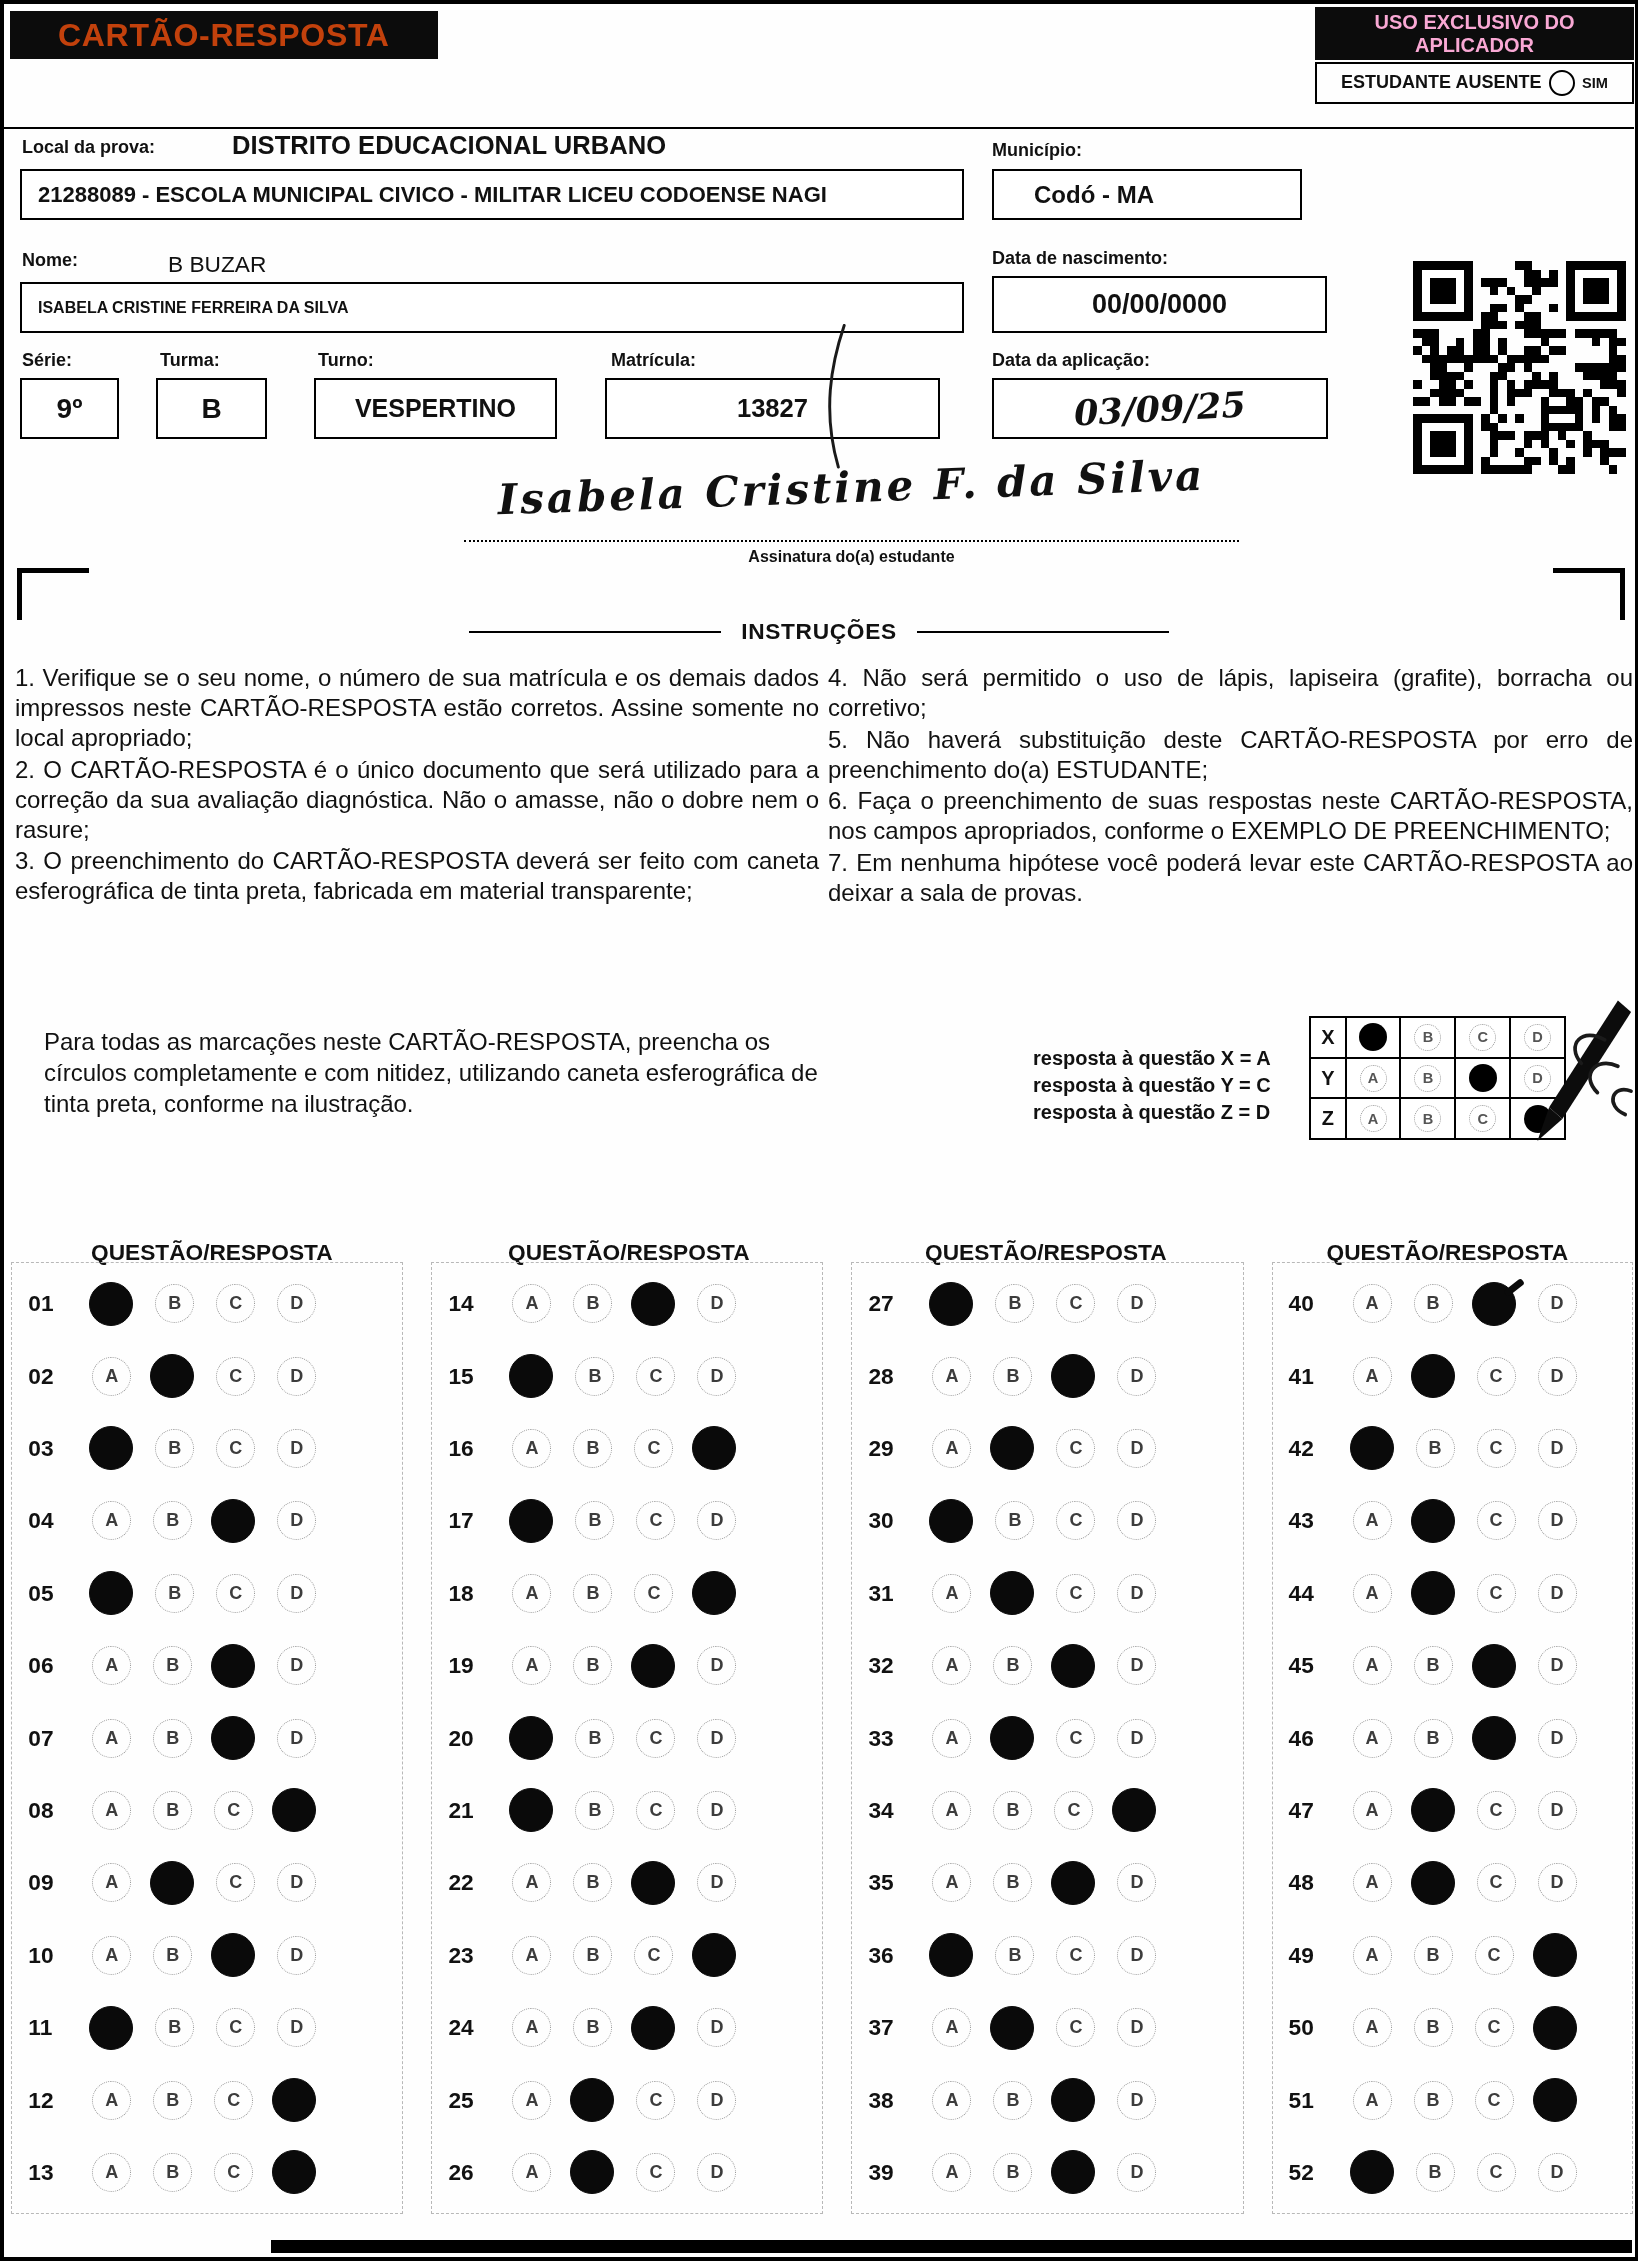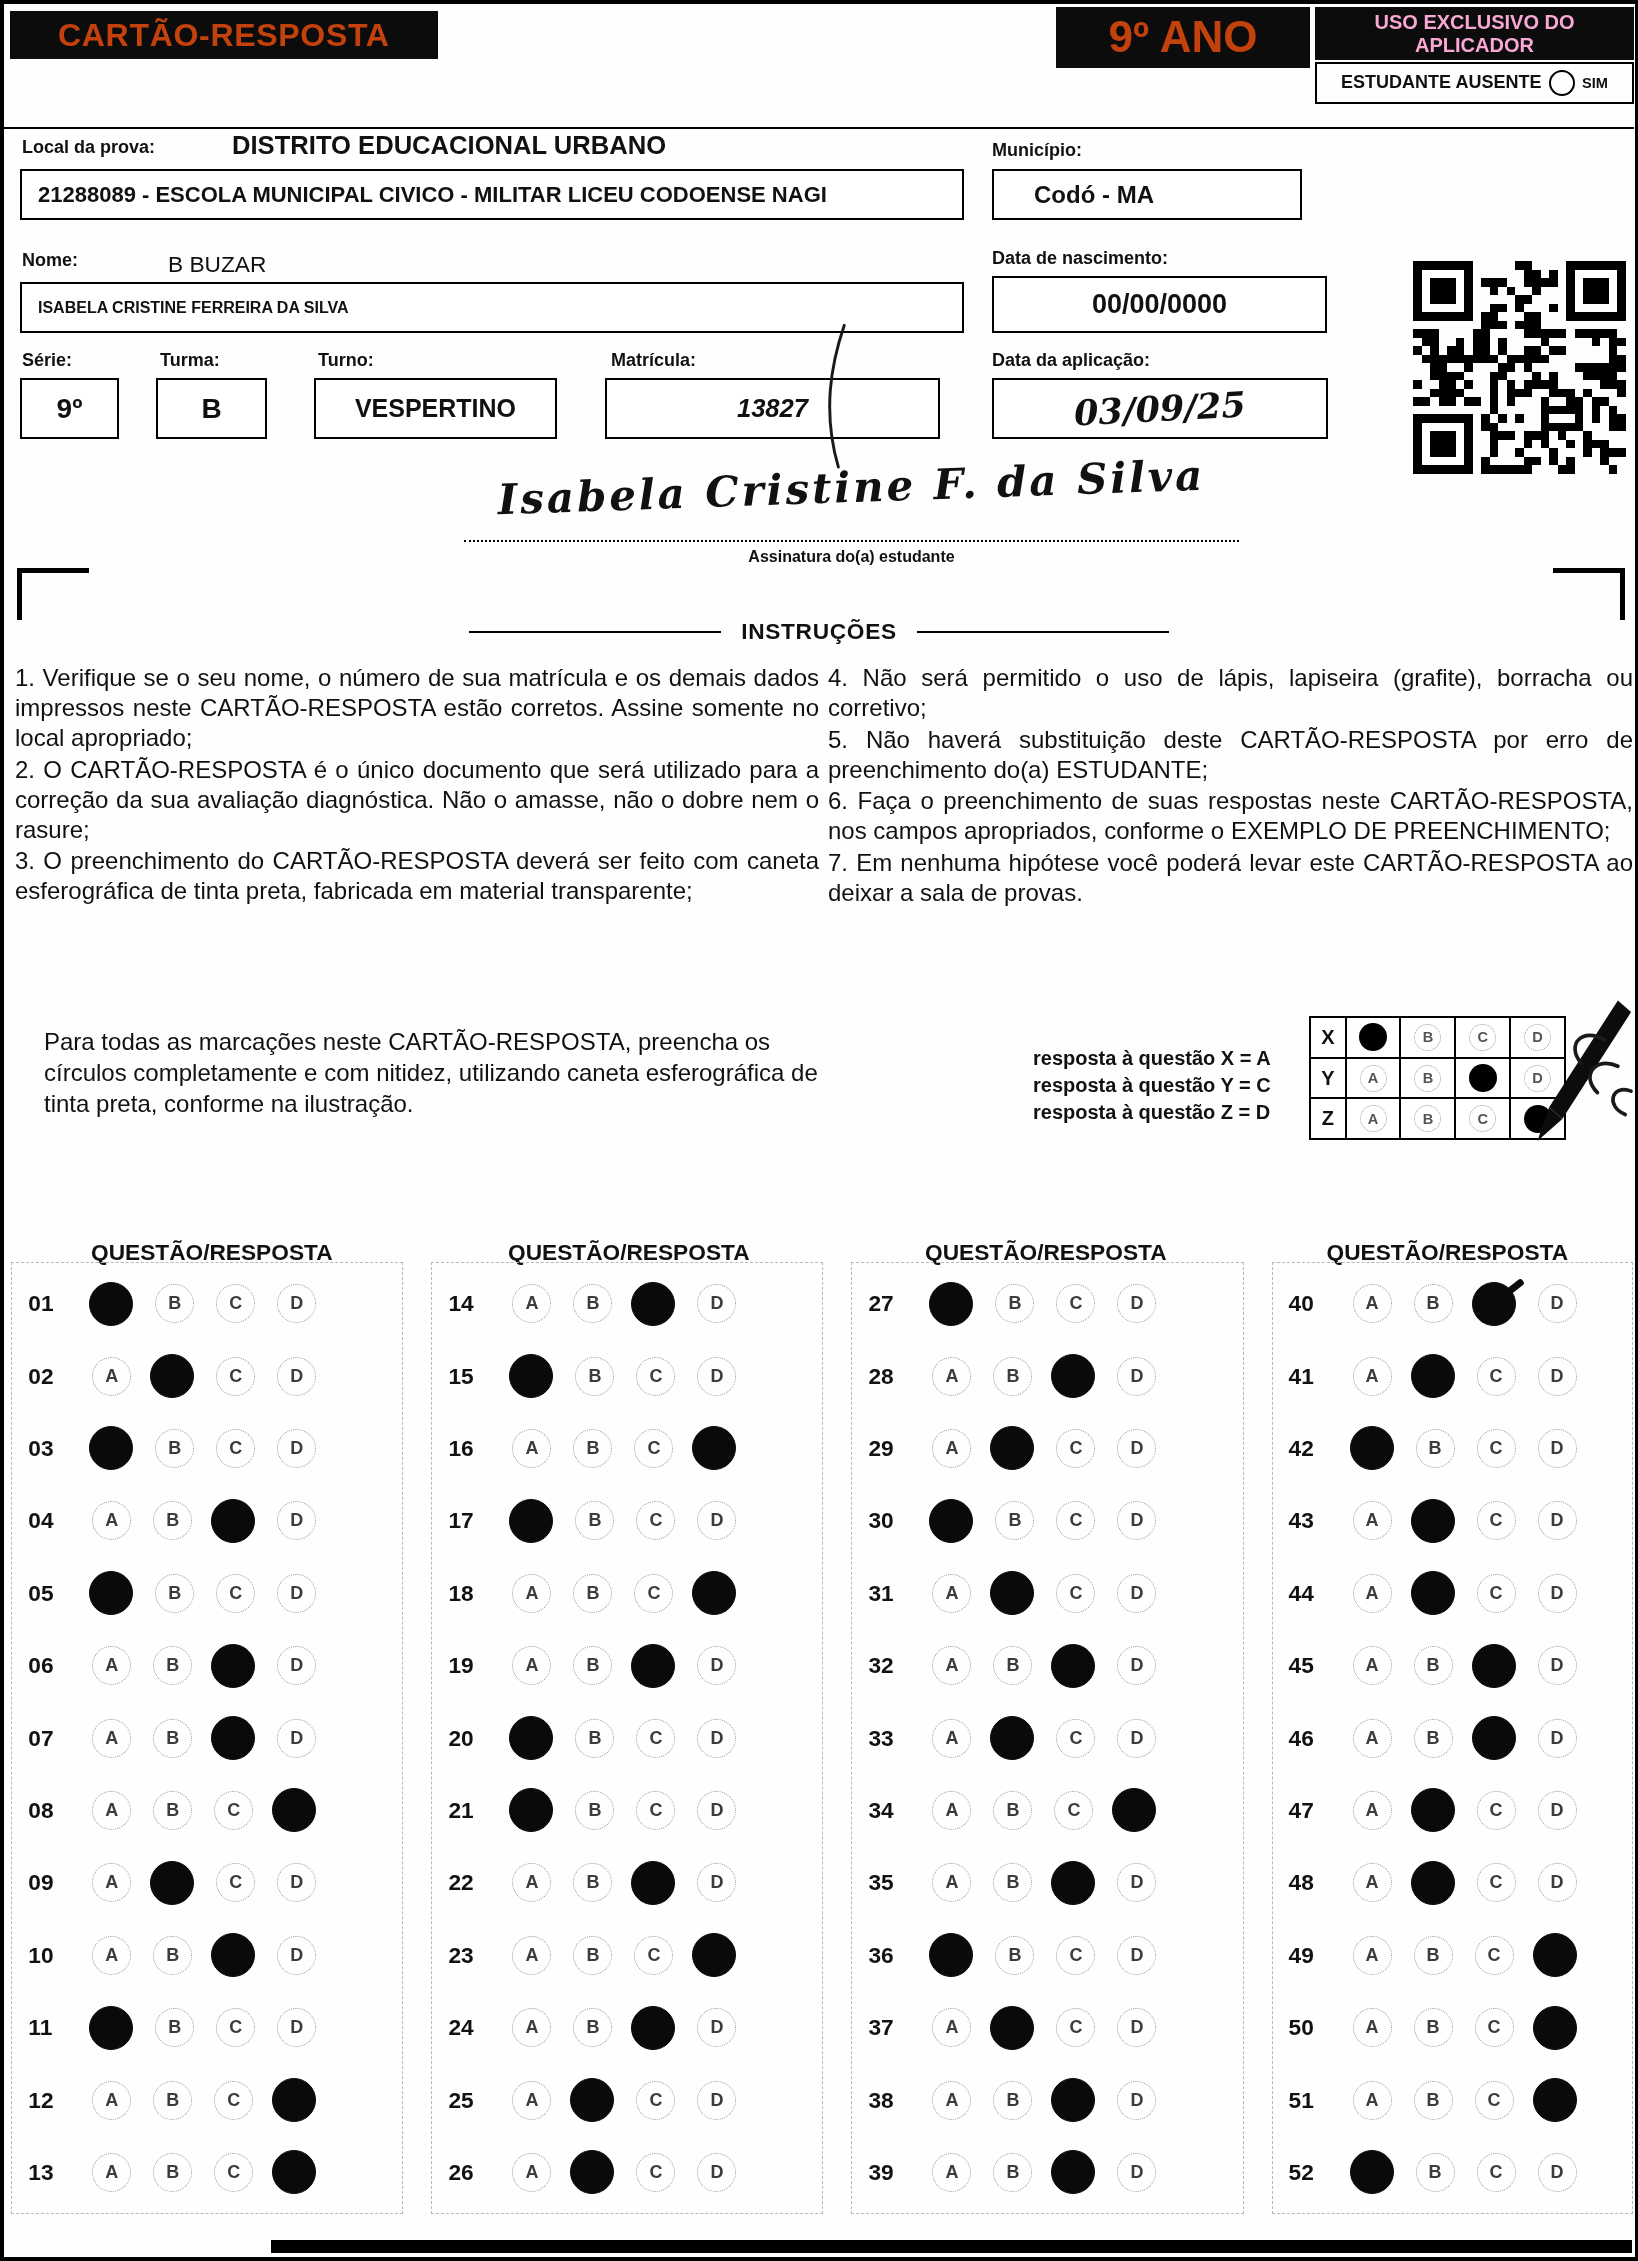--- a/index.html
+++ b/index.html
@@ -23,21 +23,21 @@
   .lbl{font-weight:bold;font-size:18px;}
   .val-big{font-weight:bold;font-size:25.6px;}
   .fbox{border:2.2px solid #000;box-sizing:border-box;display:flex;align-items:center;font-weight:bold;background:#fff;}
   .school-box{left:16px;top:165px;width:944px;height:51px;font-size:22px;padding-left:16px;}
   .mun-box{left:988px;top:165px;width:310px;height:51px;font-size:24px;padding-left:40px;}
   .name-box{left:16px;top:278px;width:944px;height:51px;font-size:16px;padding-left:16px;}
   .nasc-box{left:988px;top:272px;width:335px;height:57px;font-size:27px;justify-content:center;}
   .serie-box{left:16px;top:374px;width:99px;height:61px;font-size:28px;justify-content:center;}
   .turma-box{left:152px;top:374px;width:111px;height:61px;font-size:28px;justify-content:center;}
   .turno-box{left:310px;top:374px;width:243px;height:61px;font-size:25px;justify-content:center;}
-  .matr-box{left:601px;top:374px;width:335px;height:61px;font-size:25.6px;justify-content:center;font-style:italic;}
+  .matr-box{left:601px;top:374px;width:335px;height:61px;font-size:25.6px;justify-content:center;}
   .apl-box{left:988px;top:374px;width:336px;height:61px;justify-content:center;}
   .hand{font-family:"DejaVu Serif", serif;font-style:italic;}
   .apl-hand{font-size:35px;font-weight:bold;transform:rotate(-3deg);}
   .qr{left:1409px;top:257px;width:213px;height:213px;}
   .sig-dots{left:460px;top:536px;width:775px;border-top:2.9px dotted #000;}
   .sig-hand{left:453px;top:459px;width:789px;text-align:center;font-size:42px;font-weight:bold;transform:rotate(-2deg);letter-spacing:2.9px;white-space:nowrap;}
   .sig-label{left:460px;top:544px;width:775px;text-align:center;font-weight:bold;font-size:16px;}
   .bracket-l{left:13px;top:564px;width:67px;height:47px;border-top:5.1px solid #000;border-left:5.1px solid #000;}
   .bracket-r{left:1549px;top:564px;width:67px;height:47px;border-top:5.1px solid #000;border-right:5.1px solid #000;}
   .instr-head{left:0;top:614px;width:1630px;display:flex;align-items:center;justify-content:center;gap:20.5px;}
@@ -70,21 +70,20 @@
   .pen-stroke{left:789px;top:320px;width:117px;height:146px;}
   .bottom-bar{left:267px;top:2236px;width:1361px;height:13px;background:#000;}
   .nome-note{font-weight:normal;font-size:22.7px;}
 </style>
 </head>
 <body>
 
 <div class="page">
 
   <div class="abs blackbox box-title">CARTÃO-RESPOSTA</div>
-  <div class="abs blackbox box-grade">9º ANO</div>
   <div class="abs ap-wrap">
     <div class="ap-bar">USO EXCLUSIVO DO APLICADOR</div>
     <div class="ap-box">
       <span class="ap-absent">ESTUDANTE AUSENTE</span>
       <span class="ap-circle"></span>
       <span class="ap-sim">SIM</span>
     </div>
   </div>
   <div class="abs topline"></div>
 

